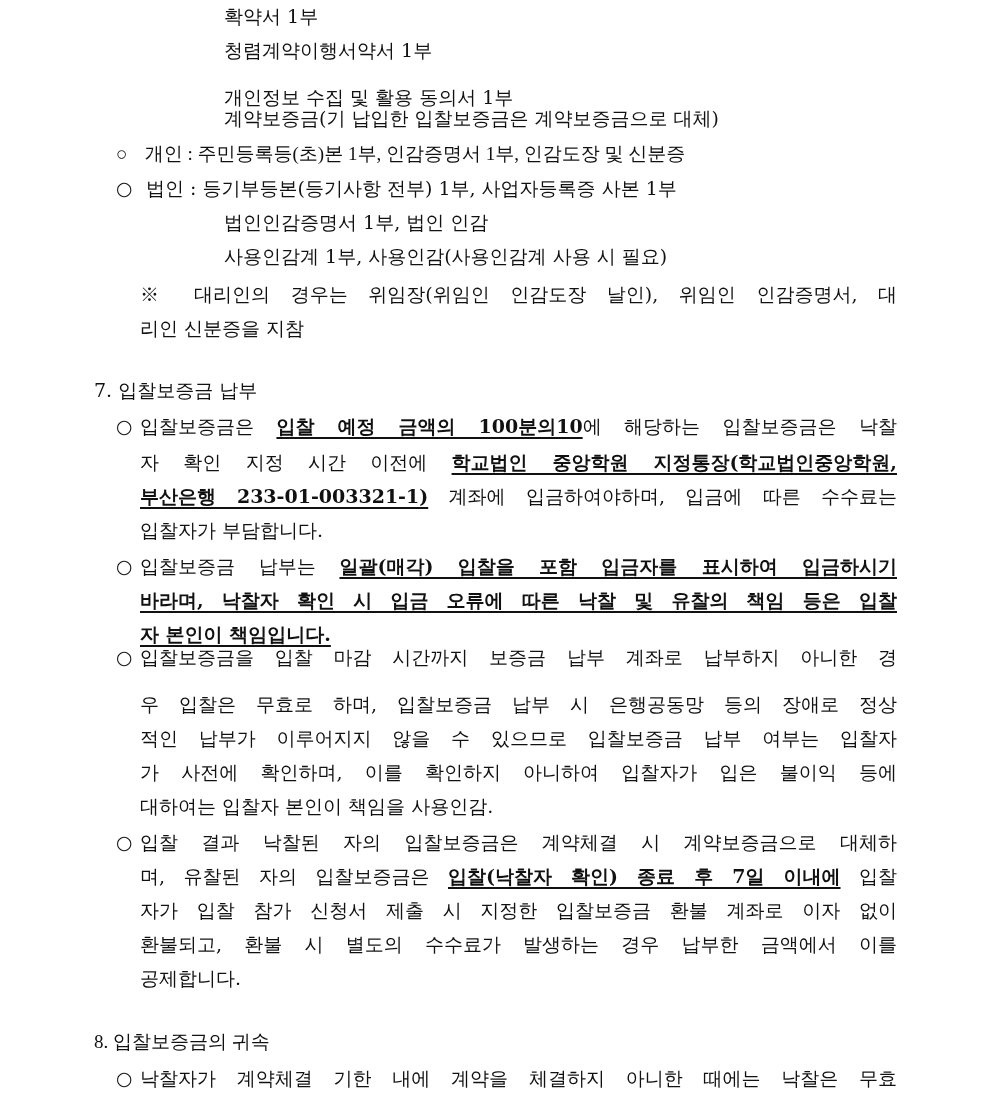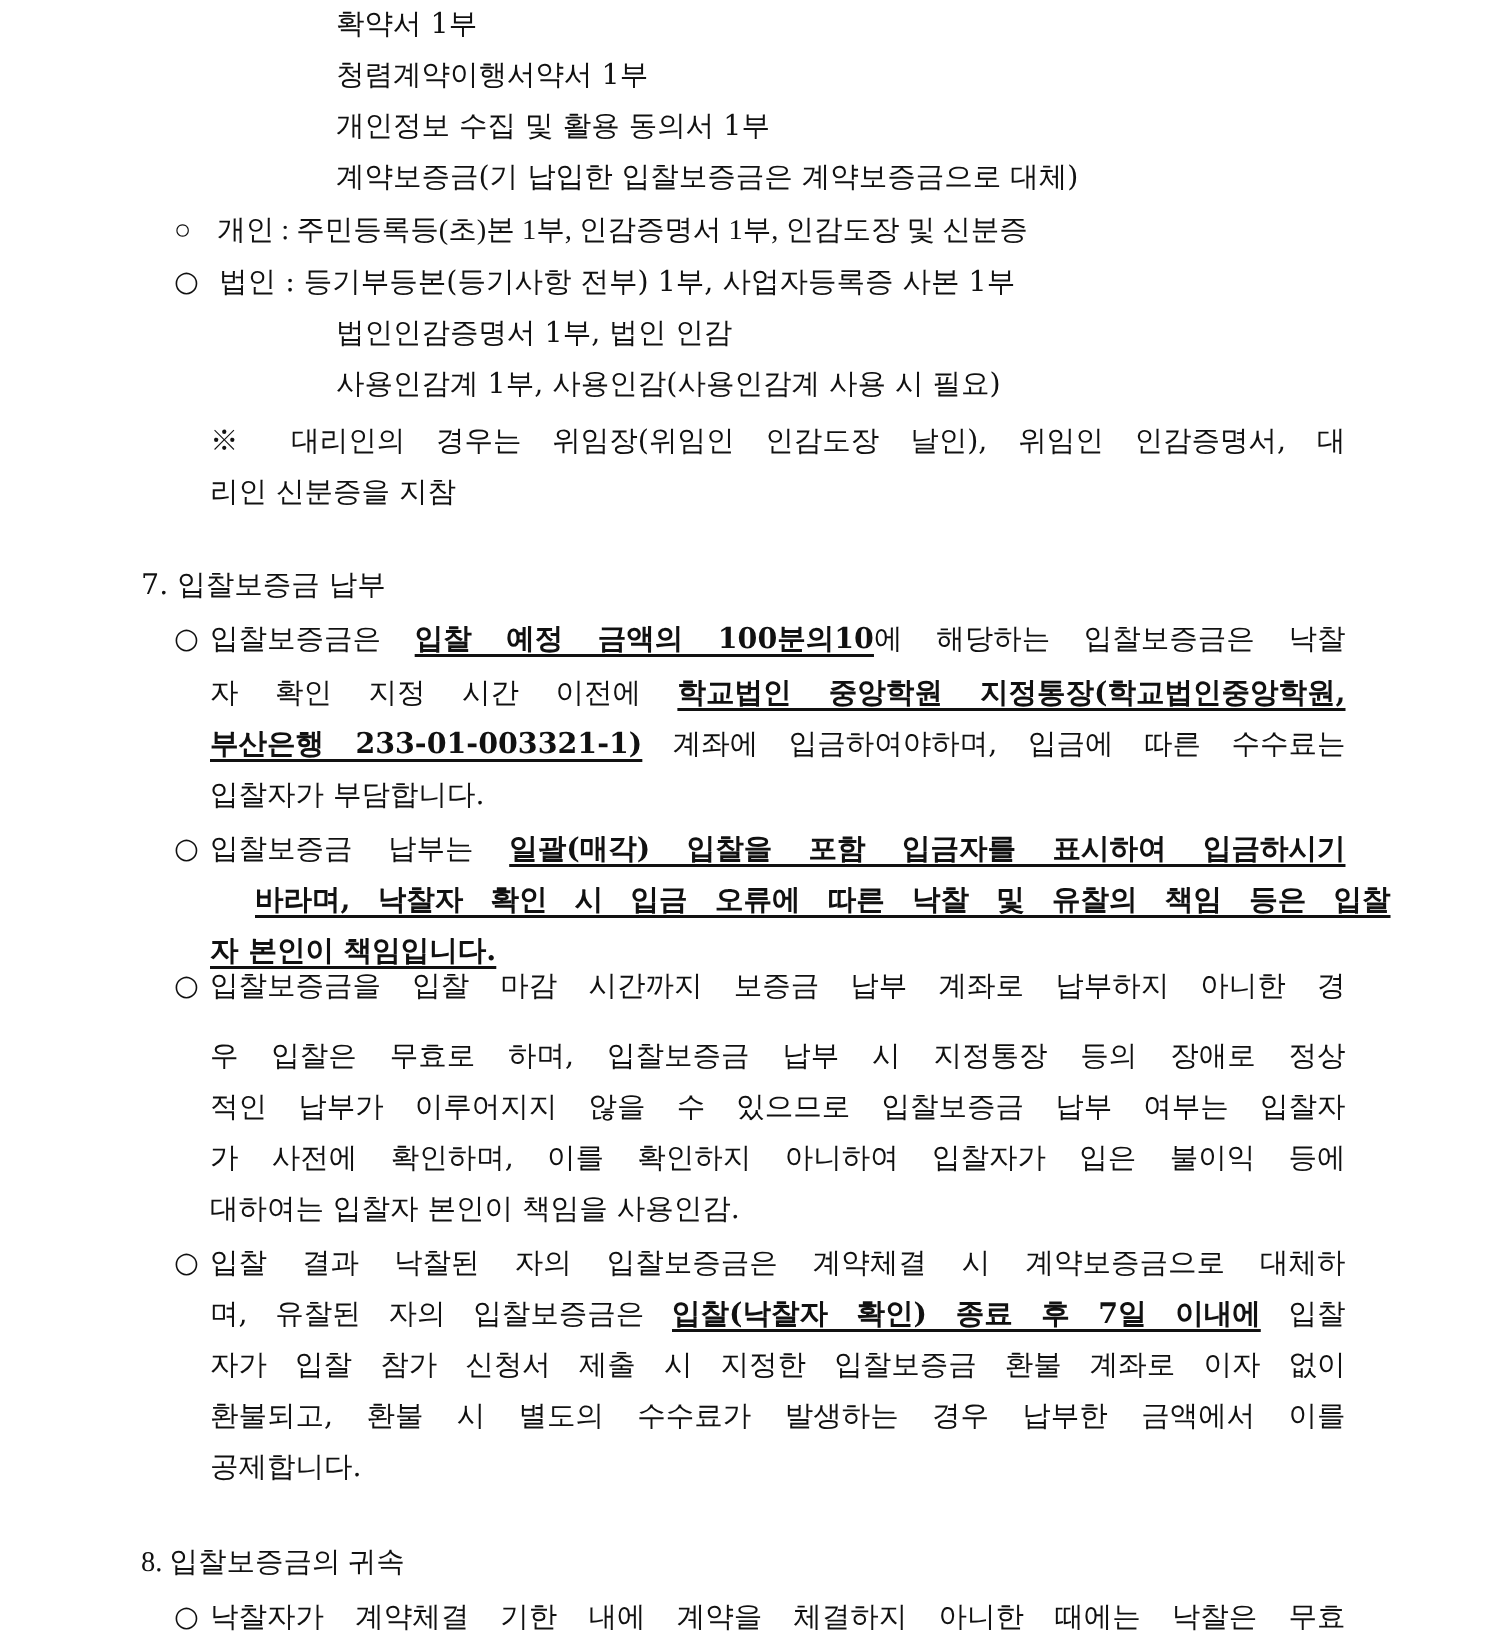--- a/index.html
+++ b/index.html
@@ -21,21 +21,21 @@
     white-space: normal;
   }
   .u { text-decoration: underline; text-underline-offset: 4px; text-decoration-thickness: 2px; font-weight: bold; }
   .circle { display: inline-block; width: 24px; }
 </style>
 </head>
 <body>
 
 <div class="line" style="left:224px; top:3px;">확약서 1부</div>
 <div class="line" style="left:224px; top:37px;">청렴계약이행서약서 1부</div>
-<div class="line" style="left:224px; top:71px;">개인정보 수집 및 활용 동의서 1부</div>
+<div class="line" style="left:224px; top:84px;">개인정보 수집 및 활용 동의서 1부</div>
 <div class="line" style="left:224px; top:105px;">계약보증금(기 납입한 입찰보증금은 계약보증금으로 대체)</div>
 
 <div class="line" style="left:116px; top:141px;font-family:Liberation Serif, serif;">
   <span class="circle">○</span>
   <span>개인 : </span><span>주민등록등(초)본 1부, 인감증명서 1부, 인감도장 및 신분증</span>
 </div>
 
 <div class="line" style="left:116px; top:175px;">
   <span class="circle">○</span>
   <span>법인 : </span><span>등기부등본(등기사항 전부) 1부, 사업자등록증 사본 1부</span>
@@ -58,31 +58,31 @@
   <span>자 확인 지정 시간 이전에 </span><span class="u">학교법인 중앙학원 지정통장(학교법인중앙학원,</span>
 </div>
 <div class="line just" style="left:140px; top:483px; width:757px;">
   <span class="u">부산은행 233-01-003321-1)</span><span> 계좌에 입금하여야하며, 입금에 따른 수수료는</span>
 </div>
 <div class="line" style="left:140px; top:517px;">입찰자가 부담합니다.</div>
 
 <div class="line just" style="left:116px; top:553px; width:781px;">
   <span class="circle">○</span><span>입찰보증금 납부는 </span><span class="u">일괄(매각) 입찰을 포함 입금자를 표시하여 입금하시기</span>
 </div>
-<div class="line just" style="left:140px; top:587px; width:757px;margin-left:30px;">
+<div class="line just" style="left:140px; top:587px; width:757px;">
   <span class="u">바라며, 낙찰자 확인 시 입금 오류에 따른 낙찰 및 유찰의 책임 등은 입찰</span>
 </div>
 <div class="line" style="left:140px; top:621px;">
   <span class="u">자 본인이 책임입니다.</span>
 </div>
 
 <div class="line just" style="left:116px; top:644px; width:781px;">
   <span class="circle">○</span><span>입찰보증금을 입찰 마감 시간까지 보증금 납부 계좌로 납부하지 아니한 경</span>
 </div>
-<div class="line just" style="left:140px; top:691px; width:757px;">우 입찰은 무효로 하며, 입찰보증금 납부 시 지정통장 등의 장애로 정상</div>
+<div class="line just" style="left:140px; top:691px; width:757px;">우 입찰은 무효로 하며, 입찰보증금 납부 시 은행공동망 등의 장애로 정상</div>
 <div class="line just" style="left:140px; top:725px; width:757px;">적인 납부가 이루어지지 않을 수 있으므로 입찰보증금 납부 여부는 입찰자</div>
 <div class="line just" style="left:140px; top:759px; width:757px;">가 사전에 확인하며, 이를 확인하지 아니하여 입찰자가 입은 불이익 등에</div>
 <div class="line" style="left:140px; top:793px;">대하여는 입찰자 본인이 책임을 사용인감.</div>
 
 <div class="line just" style="left:116px; top:829px; width:781px;">
   <span class="circle">○</span><span>입찰 결과 낙찰된 자의 입찰보증금은 계약체결 시 계약보증금으로 대체하</span>
 </div>
 <div class="line just" style="left:140px; top:863px; width:757px;">
   <span>며, 유찰된 자의 입찰보증금은 </span><span class="u">입찰(낙찰자 확인) 종료 후 7일 이내에</span><span> 입찰</span>
 </div>

